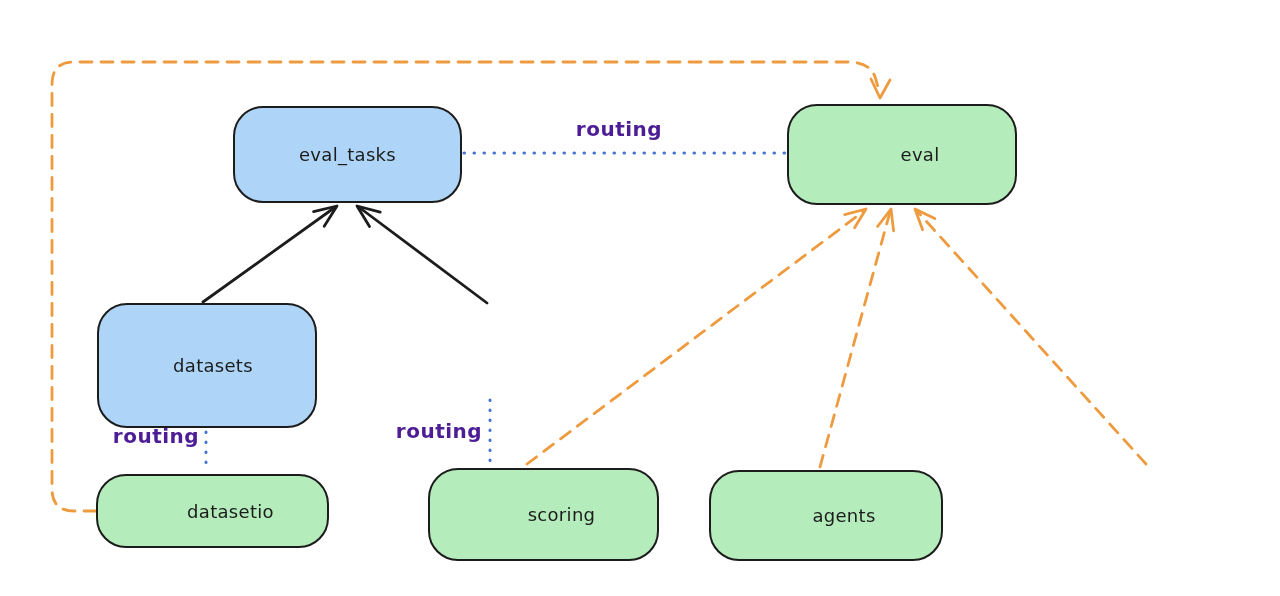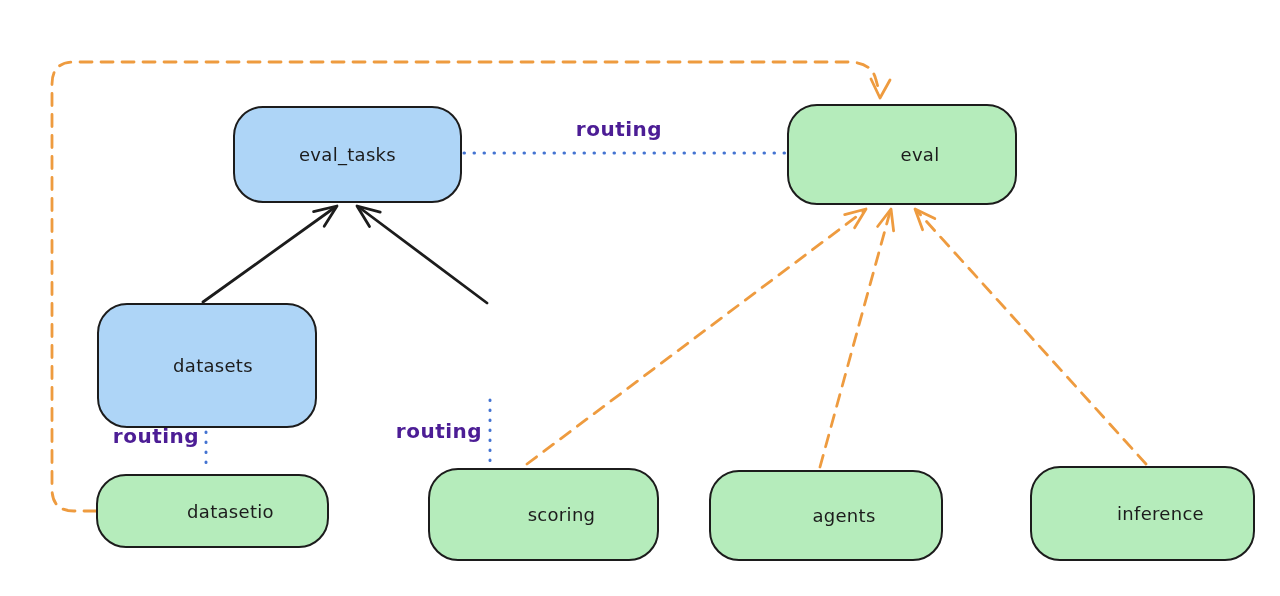--- a/index.html
+++ b/index.html
@@ -122,21 +122,18 @@
   </div>
   <div class="node green node-datasetio">
     <span>datasetio</span>
   </div>
   <div class="node green node-scoring">
     <span>scoring</span>
   </div>
   <div class="node green node-agents">
     <span>agents</span>
   </div>
-  <div class="node green node-inference">
-    <span>inference</span>
-  </div>
 
   <div class="edge-label edge-label-1">routing</div>
   <div class="edge-label edge-label-2">routing</div>
   <div class="edge-label edge-label-3">routing</div>
 
 </div>
 
 </body></html>

